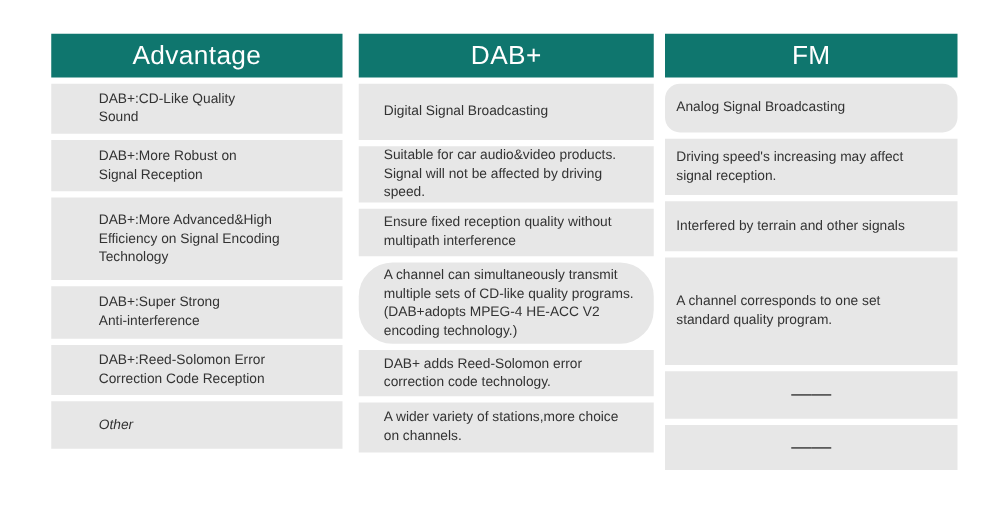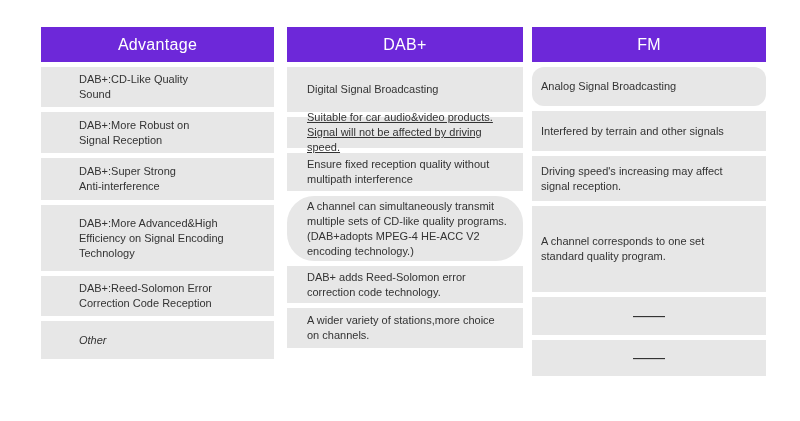--- a/index.html
+++ b/index.html
@@ -2,23 +2,23 @@
 <html><head>
 <meta charset="utf-8">
 <style>
   html,body{margin:0;padding:0;}
   body{
     width:800px;height:421px;background:#ffffff;position:relative;
     font-family:"Liberation Sans","DejaVu Sans",sans-serif;overflow:hidden;
   }
   .col{position:absolute;top:27px;}
   .col-header{
-    height:35px;background:#6d28d9;color:#ffffff;
+    height:35px;background:#0f766e;color:#ffffff;
     display:flex;align-items:center;justify-content:center;
-    font-size:16px;font-weight:400;letter-spacing:0.3px;
+    font-size:21px;font-weight:400;letter-spacing:0.3px;
   }
   .cell{
     background:#e7e7e7;margin-top:5px;color:#333333;
     font-size:11px;line-height:15px;white-space:pre-line;
     display:flex;align-items:center;box-sizing:border-box;
   }
   .col1 .cell{padding-left:38px;padding-right:6px;}
   .col2 .cell{padding-left:20px;padding-right:2px;}
   .col3 .cell{padding-left:9px;padding-right:4px;}
   .cell.dash{
@@ -28,51 +28,51 @@
 </style>
 </head>
 <body>
 
 <div class="col col1" style="left:41px;width:233px;">
   <div class="col-header">Advantage</div>
   <div class="cell" style="height:40px;">DAB+:CD-Like Quality
 Sound</div>
   <div class="cell" style="height:41px;">DAB+:More Robust on
 Signal Reception</div>
-  <div class="cell" style="height:42px;">DAB+:Super Strong
-Anti-interference</div>
   <div class="cell" style="height:66px;">DAB+:More Advanced&amp;High
 Efficiency on Signal Encoding
 Technology</div>
+  <div class="cell" style="height:42px;">DAB+:Super Strong
+Anti-interference</div>
   <div class="cell" style="height:40px;">DAB+:Reed-Solomon Error
 Correction Code Reception</div>
   <div class="cell" style="height:38px;font-style:italic;">Other</div>
 </div>
 
 <div class="col col2" style="left:287px;width:236px;">
   <div class="col-header">DAB+</div>
   <div class="cell" style="height:45px;">Digital Signal Broadcasting</div>
-  <div class="cell" style="height:31px;text-decoration:underline;">Suitable for car audio&amp;video products.
+  <div class="cell" style="height:45px;">Suitable for car audio&amp;video products.
 Signal will not be affected by driving
 speed.</div>
   <div class="cell" style="height:38px;">Ensure fixed reception quality without
 multipath interference</div>
   <div class="cell" style="height:65px;border-radius:27px;">A channel can simultaneously transmit
 multiple sets of CD-like quality programs.
 (DAB+adopts MPEG-4 HE-ACC V2
 encoding technology.)</div>
   <div class="cell" style="height:37px;">DAB+ adds Reed-Solomon error
 correction code technology.</div>
   <div class="cell" style="height:40px;">A wider variety of stations,more choice
 on channels.</div>
 </div>
 
 <div class="col col3" style="left:532px;width:234px;">
   <div class="col-header">FM</div>
   <div class="cell" style="height:39px;border-radius:12px;">Analog Signal Broadcasting</div>
-  <div class="cell" style="height:40px;">Interfered by terrain and other signals</div>
   <div class="cell" style="height:45px;">Driving speed's increasing may affect
 signal reception.</div>
+  <div class="cell" style="height:40px;">Interfered by terrain and other signals</div>
   <div class="cell" style="height:86px;">A channel corresponds to one set
 standard quality program.</div>
   <div class="cell dash" style="height:38px;">——</div>
   <div class="cell dash" style="height:36px;">——</div>
 </div>
 
 </body></html>

